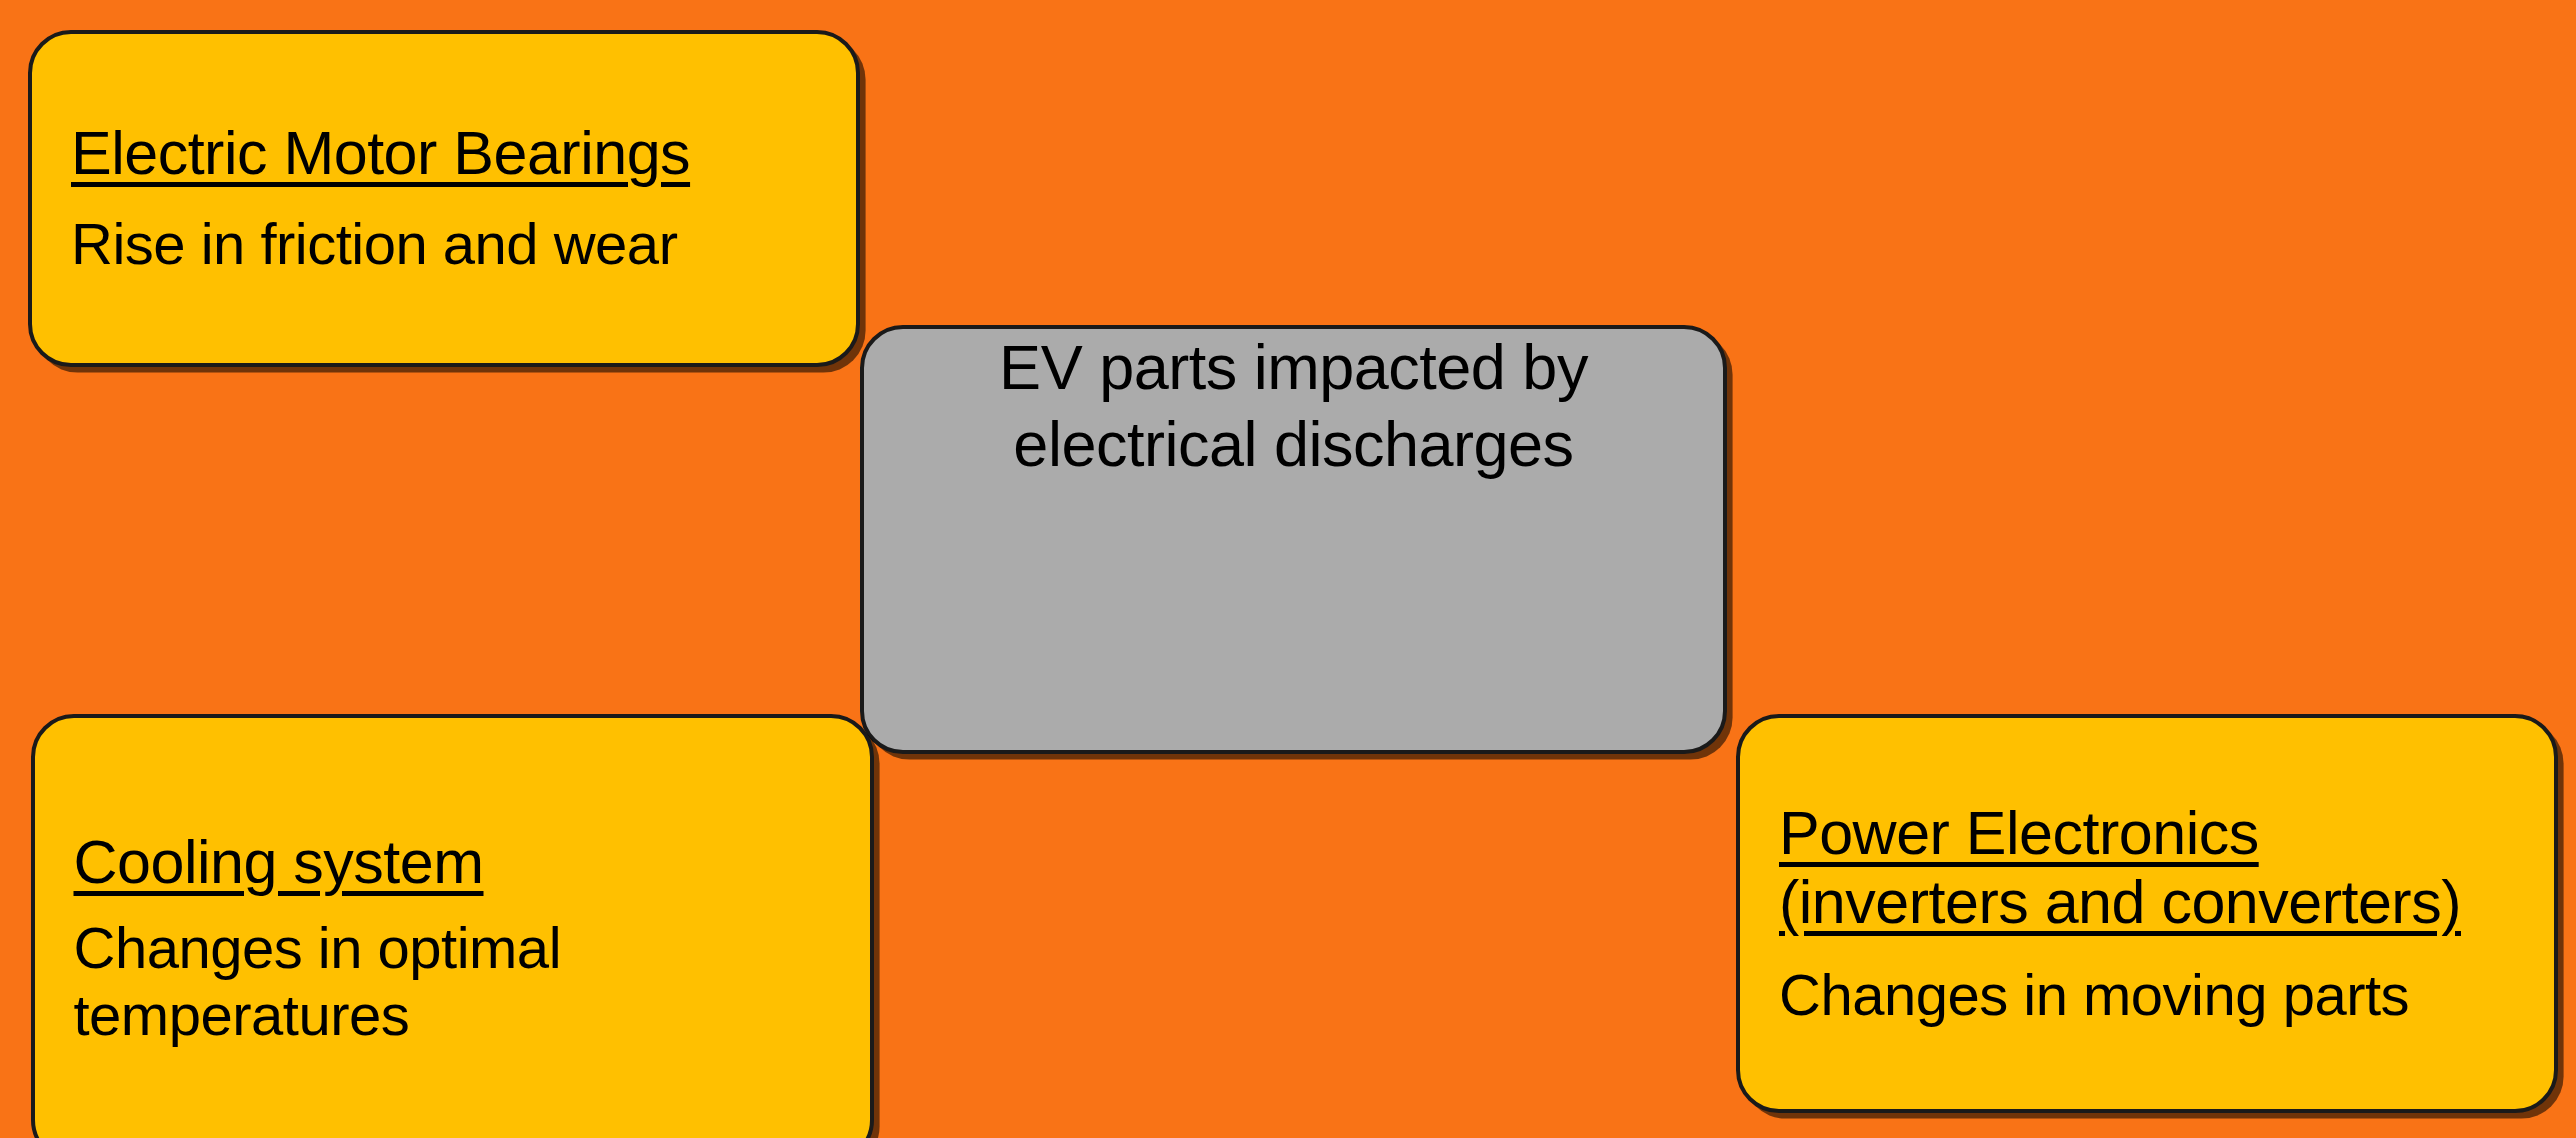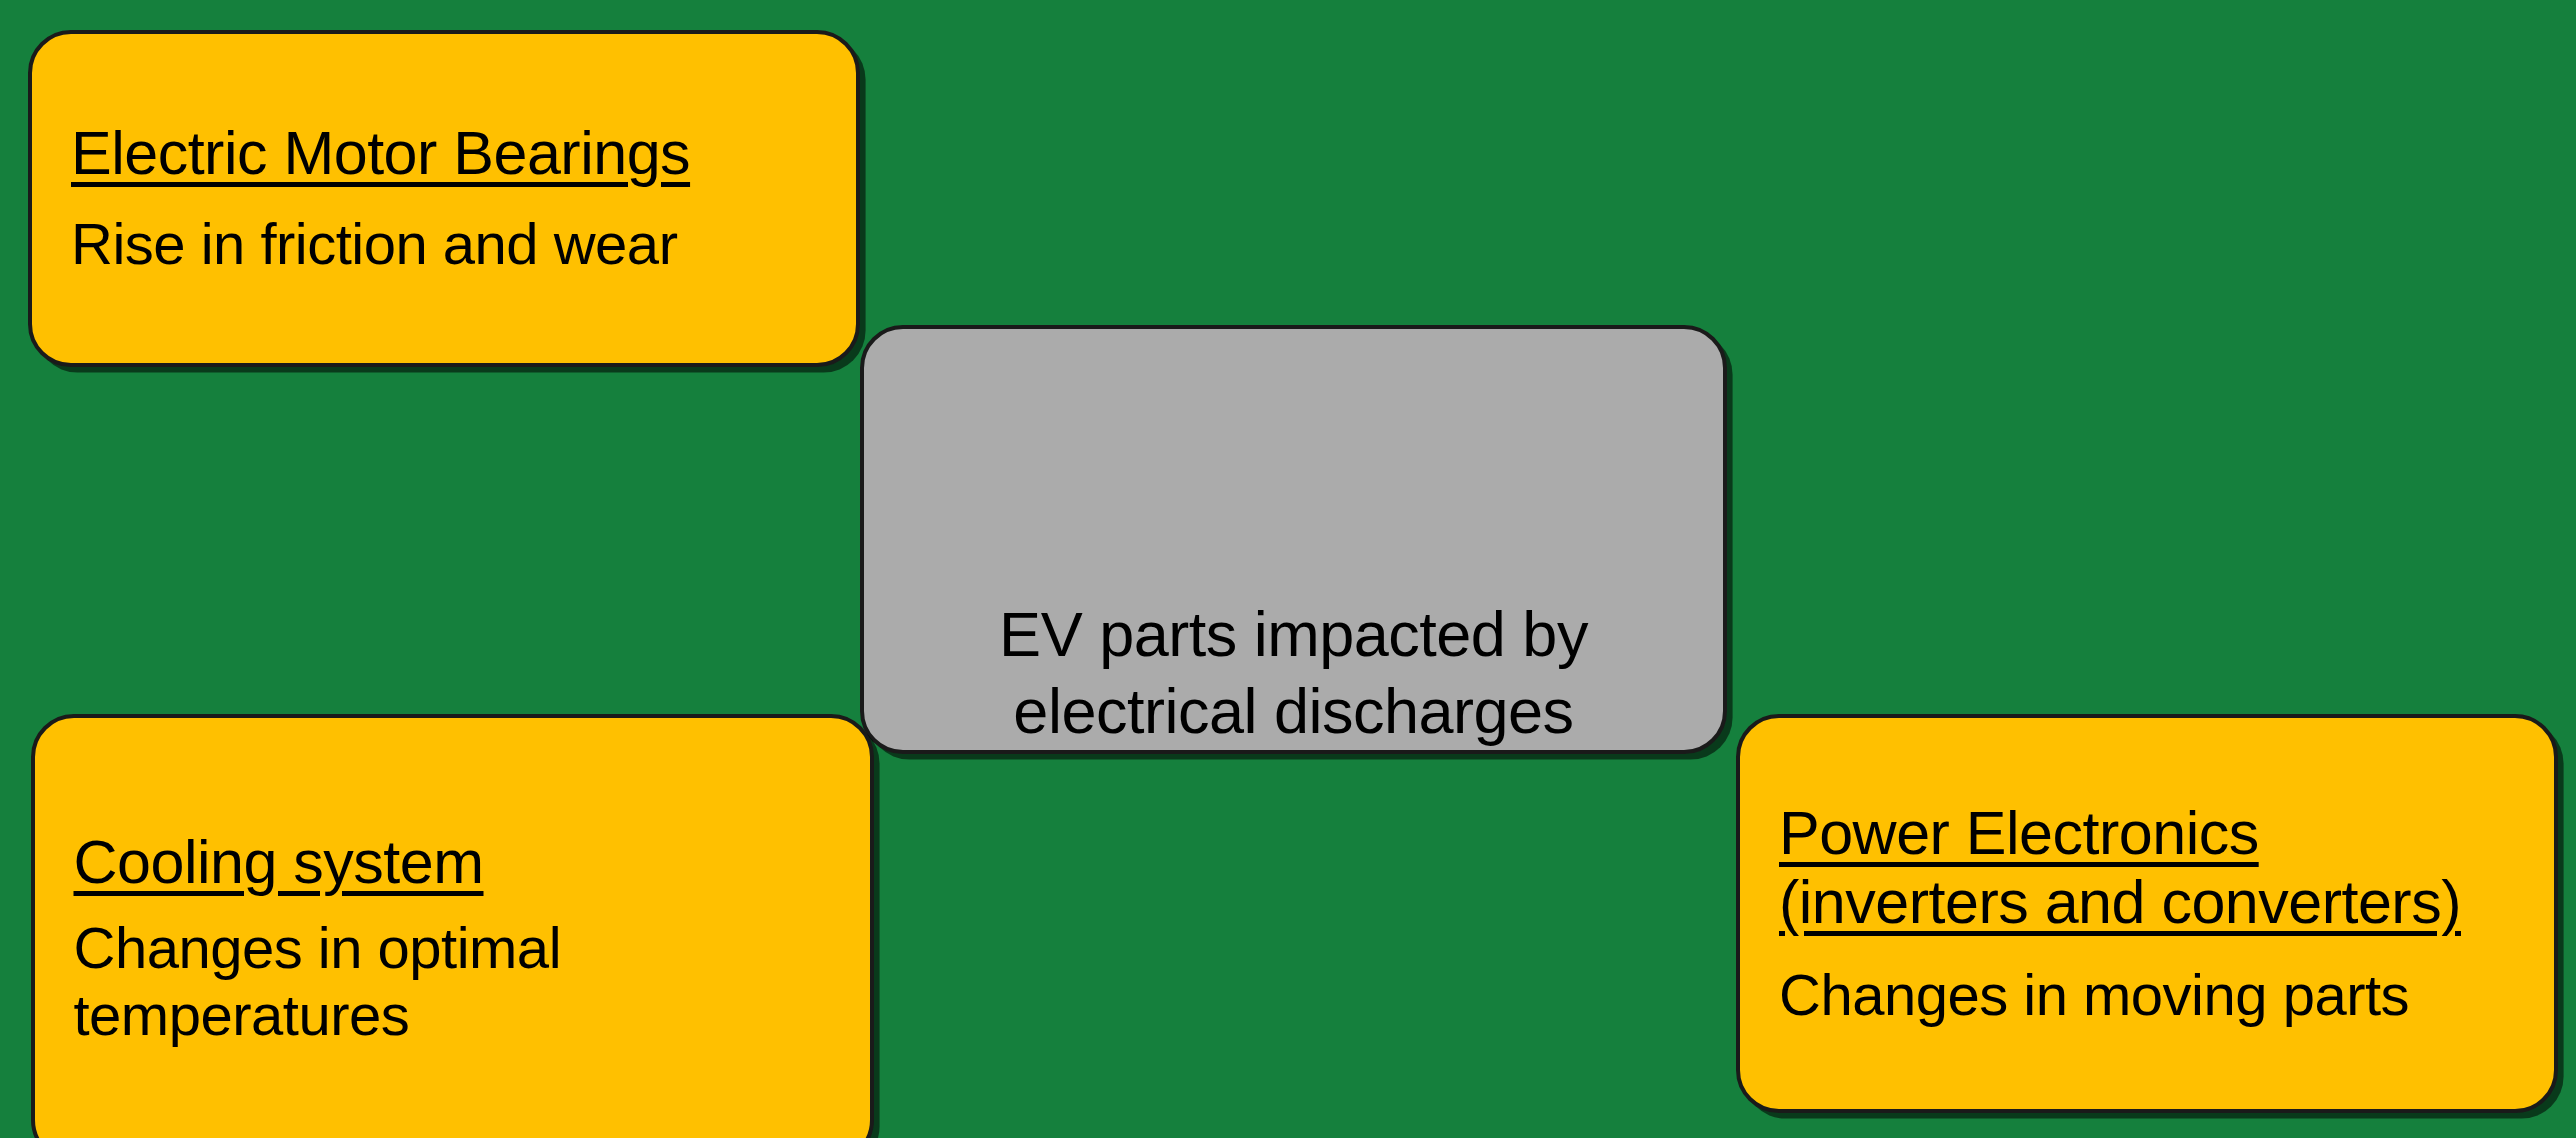--- a/index.html
+++ b/index.html
@@ -9,41 +9,41 @@
     background: #ffffff;
   }
   body {
     font-family: "Liberation Sans", "DejaVu Sans", sans-serif;
     color: #000000;
   }
   #canvas {
     position: relative;
     width: 2576px;
     height: 1138px;
-    background: #15803d;
+    background: #f97316;
     overflow: hidden;
   }
   .node {
     position: absolute;
     box-sizing: border-box;
     border: 4.6px solid #1a1a1a;
     border-radius: 43px;
     box-shadow: 6.5px 6.5px 0 -0.9px rgba(0,0,0,0.55);
     display: flex;
     flex-direction: column;
     justify-content: center;
   }
   .node.leaf {
     background: #FFC000;
     padding: 0 39px;
   }
   .node.center {
     background: #ABABAB;
     align-items: center;
-    justify-content: flex-end;
+    justify-content: flex-start;
     text-align: center;
     padding: 0 50px;
   }
   .node-title {
     font-size: 61px;
     line-height: 1.13;
     font-weight: 400;
     letter-spacing: -0.5px;
     text-decoration: underline;
     text-decoration-thickness: 4.6px;

